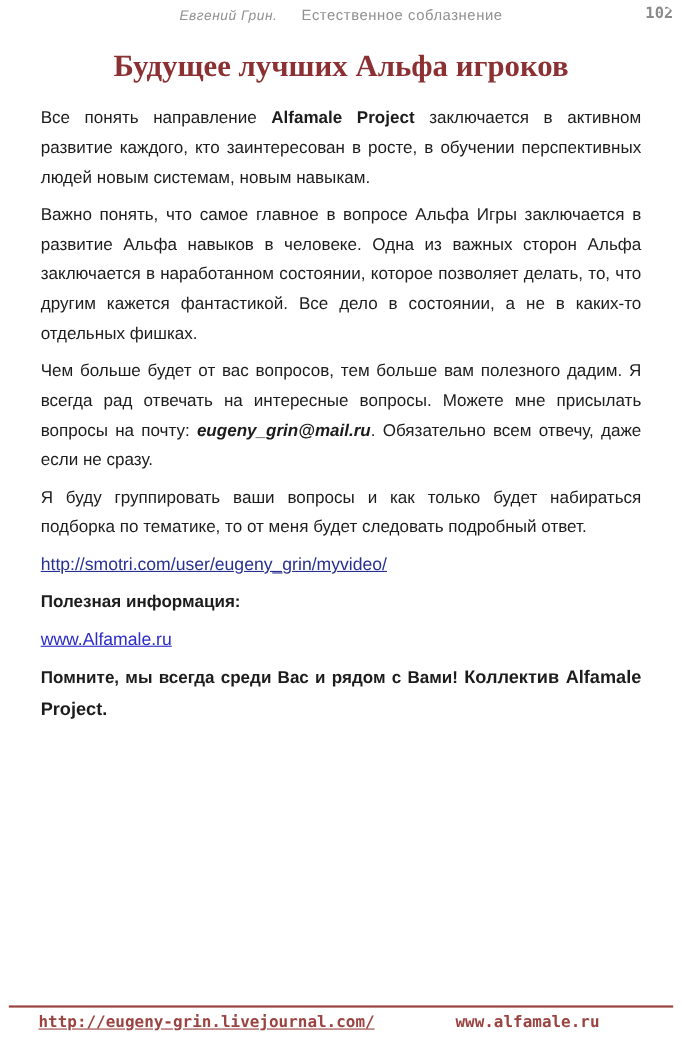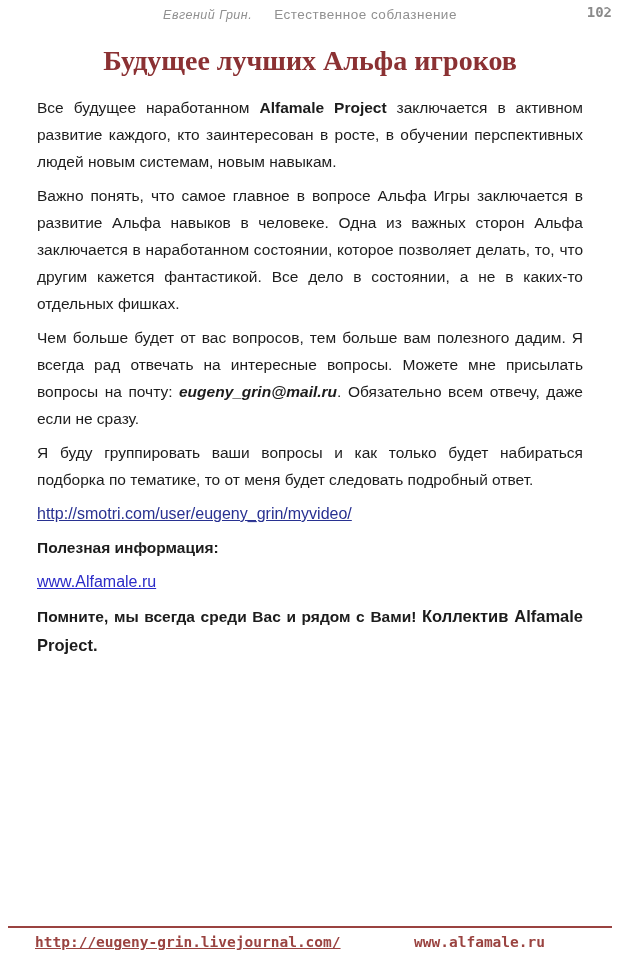--- a/index.html
+++ b/index.html
@@ -28,21 +28,21 @@
   p.body b { font-weight:bold; }
   .email { font-weight:bold; font-style:italic; }
   p.subhead { margin:0 0 7px 0; font-size:15.5px; line-height:27px; font-weight:bold; }
   p.linkline { margin:0 0 7px 0; font-size:16px; line-height:27px; }
   a.link { text-decoration:underline; cursor:pointer; }
   a.navy  { color:var(--link_navy,#283191); }
   a.royal { color:var(--link_blue,#2b2bc8); }
   p.closing { margin:0; font-size:15.5px; line-height:28px; font-weight:bold; text-align:justify; }
   p.closing .brand { font-size:16.5px; }
   
-  .ftr { position:absolute; left:0; right:0; bottom:0; height:35px; }
+  .ftr { position:absolute; left:0; right:0; bottom:0; height:47px; }
   .ftr .rule { position:absolute; top:0; left:8px; right:8px; height:2px;
                background:var(--footer_red,#9a4340); }
   .ftr .links { display:flex; justify-content:space-between; align-items:flex-start;
                 padding:8px 75px 0 35px;
                 font-family:"DejaVu Sans Mono", monospace; font-weight:bold; font-size:14.5px;
                 color:var(--footer_red,#9a4340); }
   .ftr a { color:var(--footer_red,#9a4340); cursor:pointer; }
   .ftr a.f-left  { text-decoration:underline; }
   .ftr a.f-right { text-decoration:none; }
 </style>
@@ -52,21 +52,21 @@
 <div class="page">
 
   <div class="hdr">
     <span class="author">Евгений Грин.</span><span class="book">Естественное соблазнение</span>
     <span class="pagenum">102</span>
   </div>
 
   <div class="content">
     <h1 class="title">Будущее лучших Альфа игроков</h1>
 
-    <p class="body"><span>Все будущее наработанном </span><b>Alfamale Project</b><span>  заключается в активном развитие каждого, кто заинтересован в росте, в обучении перспективных людей новым системам, новым навыкам.</span></p>
+    <p class="body"><span>Все понять направление </span><b>Alfamale Project</b><span>  заключается в активном развитие каждого, кто заинтересован в росте, в обучении перспективных людей новым системам, новым навыкам.</span></p>
 
     <p class="body">Важно понять, что самое главное в вопросе Альфа Игры заключается в развитие Альфа навыков в человеке. Одна из важных сторон Альфа заключается в наработанном состоянии, которое позволяет делать, то, что другим кажется фантастикой. Все дело в состоянии, а не в каких-то отдельных фишках.</p>
 
 
     <p class="body"><span>Чем больше будет от вас вопросов, тем больше вам полезного дадим. Я всегда рад отвечать на интересные вопросы. Можете мне присылать вопросы на почту: </span><span class="email">eugeny_grin@mail.ru</span><span>.  Обязательно всем отвечу, даже если не сразу.</span></p>
 
     <p class="body">Я буду группировать ваши вопросы и как только будет набираться подборка по тематике, то от меня будет следовать подробный ответ.</p>
 
 
     <p class="linkline"><a class="link navy">http://smotri.com/user/eugeny_grin/myvideo/</a></p>

